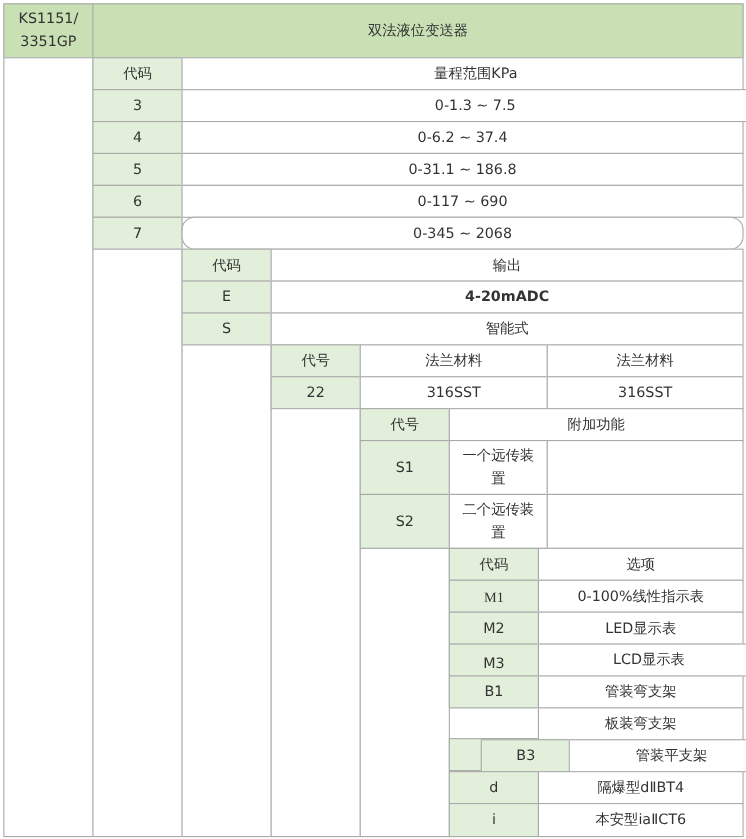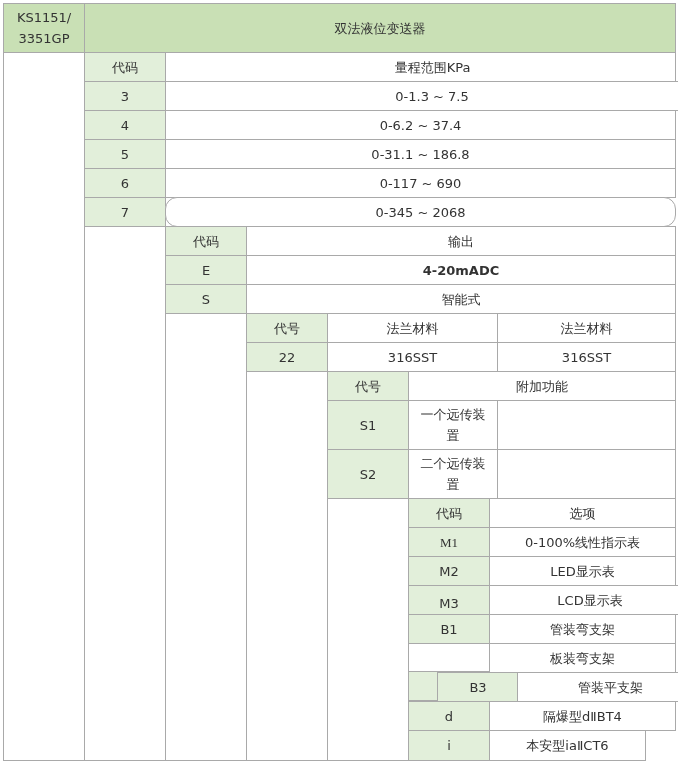--- a/index.html
+++ b/index.html
@@ -194,15 +194,15 @@
 <div class="cell code" style="left:408px;top:701px;width:82px;height:30px;">
     <span>d</span>
   </div>
 <div class="cell" style="left:489px;top:701px;width:187px;height:30px;">
     <span>隔爆型dⅡBT4</span>
   </div>
 
 <div class="cell code" style="left:408px;top:730px;width:82px;height:31px;">
     <span>i</span>
   </div>
-<div class="cell" style="left:489px;top:730px;width:157px;height:31px;">
+<div class="cell" style="left:489px;top:730px;width:187px;height:31px;">
     <span>本安型iaⅡCT6</span>
   </div>
 
 </body></html>

